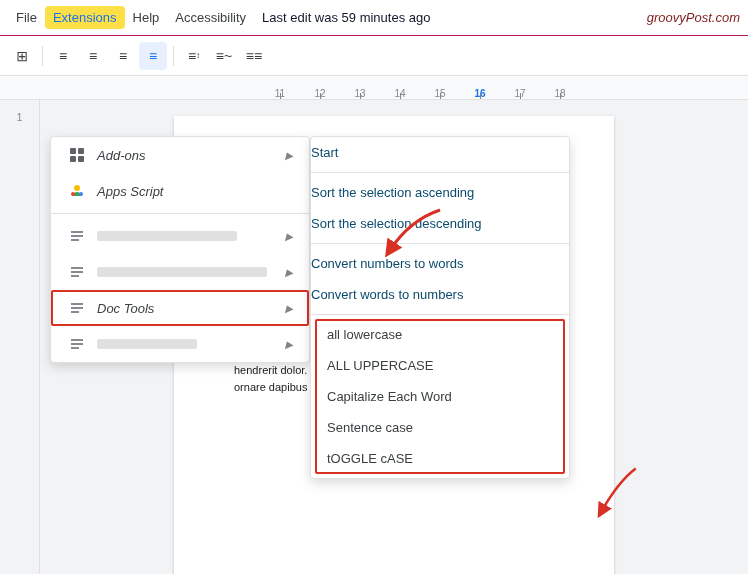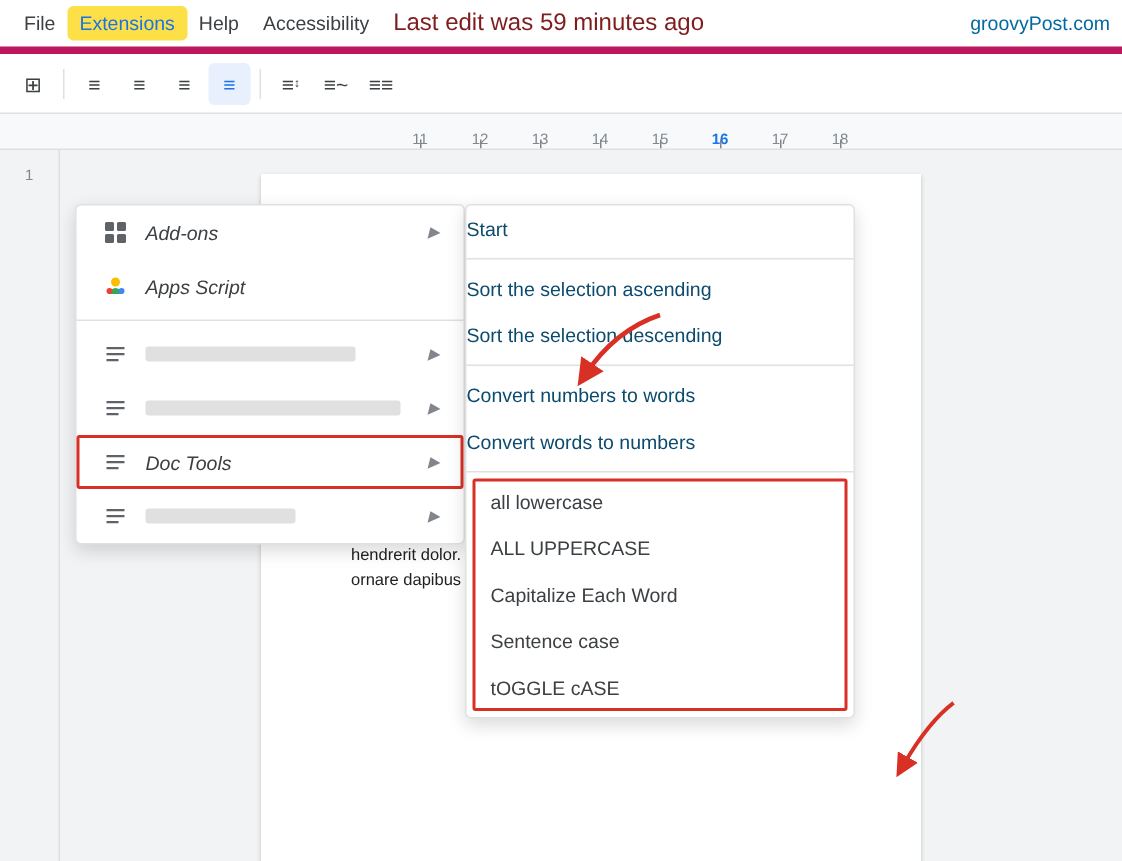--- a/index.html
+++ b/index.html
@@ -12,45 +12,46 @@
       overflow: hidden;
       position: relative;
     }
 
     
     .menu-bar {
       background: #fff;
       display: flex;
       align-items: center;
       padding: 4px 8px;
-      border-bottom: 5px solid #be185d;
+      border-bottom: 1px solid #be185d;
       height: 36px;
       position: relative;
       z-index: 100;
     }
     .menu-bar-item {
       padding: 4px 8px;
       cursor: pointer;
       border-radius: 4px;
       color: #3c4043;
       font-size: 13px;
     }
     .menu-bar-item.active {
       background: #fde047;
       color: #1a73e8;
     }
     .last-edit {
-      color: #7f1d1d;
-      font-size: 16px;
+      color: #0f172a;
+      font-size: 13px;
       margin-left: 8px;
     }
     .site-logo {
       margin-left: auto;
-      color: #0369a1;
-      font-size: 13px;
+      color: #7f1d1d;
+      font-size: 13px;
+      font-style: italic;
     }
 
     
     .toolbar {
       background: #fff;
       display: flex;
       align-items: center;
       padding: 4px 8px;
       border-bottom: 1px solid #e0e0e0;
       height: 40px;

